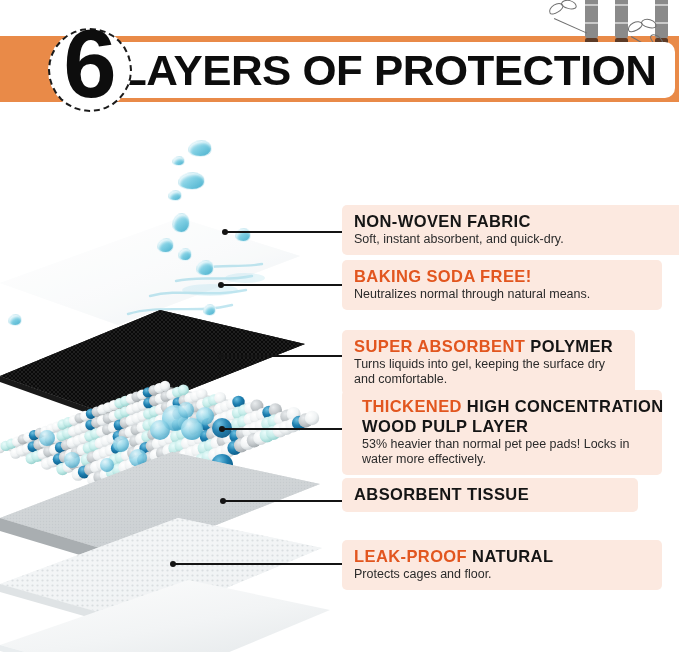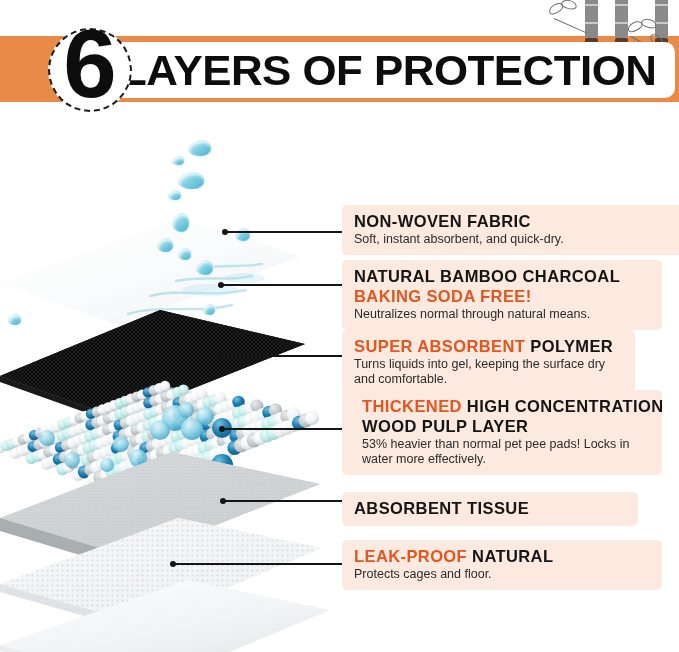--- a/index.html
+++ b/index.html
@@ -640,41 +640,40 @@
 
   <div class="leader-dot" style="left:170px; top:561px;"></div>
   <div class="leader" style="left:174px; top:563px; width:168px;"></div>
 
   <div class="callout" style="left:342px; top:205px; width:368px;">
     <div class="hd">NON-WOVEN FABRIC</div>
     <div class="bd">Soft, instant absorbent, and quick-dry.</div>
   </div>
 
   <div class="callout" style="left:342px; top:260px; width:320px;">
-    <div class="hd">NATURAL BAMBOO CHARCOAL</div>
     <div class="hd orange">BAKING SODA FREE!</div>
     <div class="bd">Neutralizes normal through natural means.</div>
   </div>
 
   <div class="callout" style="left:342px; top:330px; width:293px;">
     <div class="hd">
       <span class="hl">SUPER ABSORBENT</span><span> POLYMER</span>
     </div>
     <div class="bd">Turns liquids into gel, keeping the surface dry and comfortable.</div>
   </div>
 
   <div class="callout" style="left:342px; top:390px; width:320px;padding-left:20px;">
     <div class="hd">
       <span class="hl">THICKENED</span><span> HIGH CONCENTRATION</span>
     </div>
     <div class="hd">WOOD PULP LAYER</div>
     <div class="bd">53% heavier than normal pet pee pads! Locks in water more effectively.</div>
   </div>
 
-  <div class="callout" style="left:342px; top:478px; width:296px;margin-top:14px;">
+  <div class="callout" style="left:342px; top:478px; width:296px;">
     <div class="hd">ABSORBENT TISSUE</div>
   </div>
 
   <div class="callout" style="left:342px; top:540px; width:320px;">
     <div class="hd">
       <span class="hl">LEAK-PROOF</span><span> NATURAL</span>
     </div>
     <div class="bd">Protects cages and floor.</div>
   </div>
 

